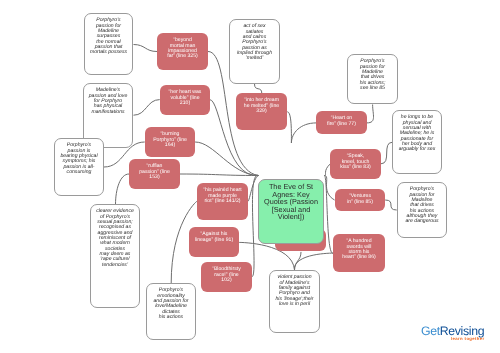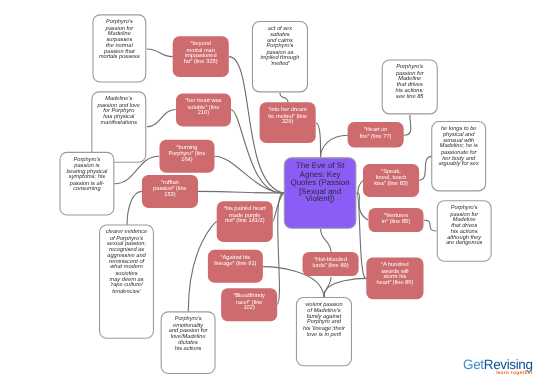--- a/index.html
+++ b/index.html
@@ -5,21 +5,21 @@
   html,body{margin:0;padding:0;}
   body{width:500px;height:353px;background:#ffffff;overflow:hidden;position:relative;-webkit-font-smoothing:antialiased;text-rendering:geometricPrecision;
        font-family:"Liberation Sans",sans-serif;}
   #stage{position:absolute;left:0;top:0;width:500px;height:353px;}
   svg.links{position:absolute;left:0;top:0;width:500px;height:353px;}
   .node{position:absolute;box-sizing:border-box;display:block;text-align:center;overflow:hidden;}
   .node .txt{width:100%;padding:4.4px 1px 0 1px;box-sizing:border-box;white-space:pre-line;}
   .white{background:#fff;border:1px solid #9a9a9a;border-radius:7px;color:#2b2b2b;font-style:italic;}
   .pink{background:#cd6b6e;border-radius:6px;color:#fff;}
   .pink .txt{padding-top:5.3px;}
-  .centre{background:#8b5cf6;border:1px solid #9a9a9a;border-radius:7px;color:#2b2b2b;}
+  .centre{background:#86efac;border:1px solid #9a9a9a;border-radius:7px;color:#2b2b2b;margin-top:36px;}
   .centre .txt{padding-top:3.1px;}
   #logo{position:absolute;left:421px;top:325px;width:72px;height:22px;}
   #logo .wm{font-size:12.3px;line-height:12.3px;letter-spacing:-0.35px;white-space:nowrap;}
   #logo .g1{color:#3a8dd0;font-weight:400;}
   #logo .g2{color:#0f4f96;font-weight:400;}
   #logo .tag{color:#f0671f;font-weight:700;font-size:4.3px;line-height:4.3px;letter-spacing:0.35px;
              text-align:right;margin-top:0.2px;padding-right:8.4px;}
 </style>
 </head>
 <body>

